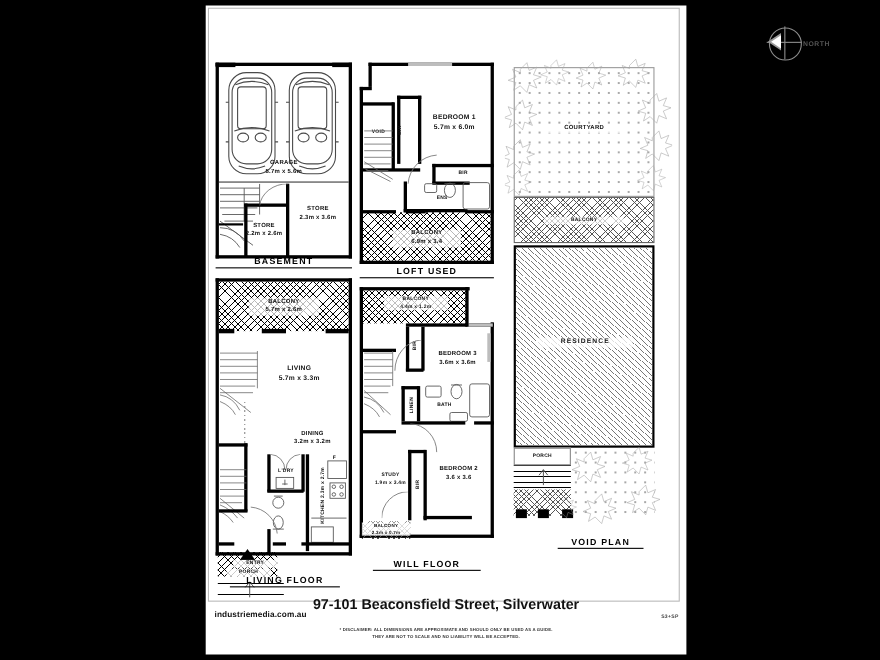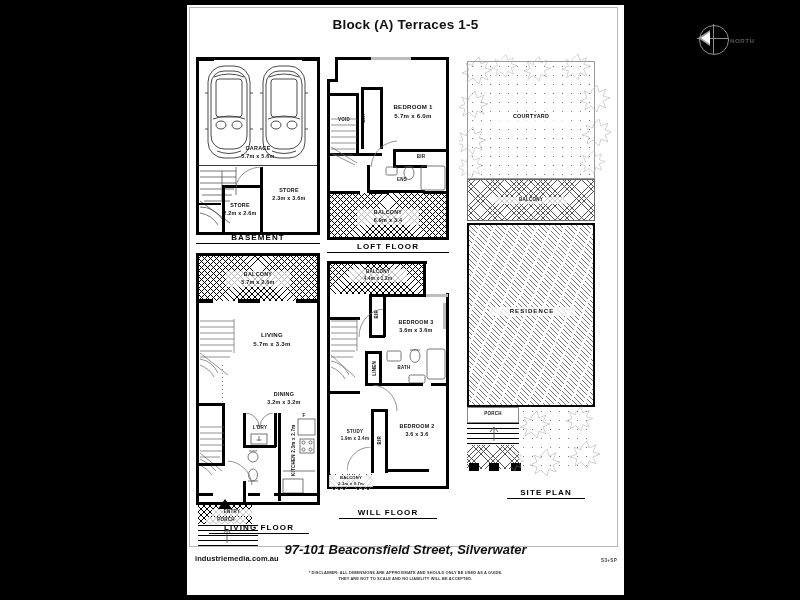--- a/index.html
+++ b/index.html
@@ -40,33 +40,32 @@
   .hatch-x2{background-image:
       repeating-linear-gradient(45deg,#555 0 .5px,transparent .5px 3.4px),
       repeating-linear-gradient(-45deg,#555 0 .5px,transparent .5px 3.4px);}
   .hatch-diag{background-image:repeating-linear-gradient(42deg,#777 0 .6px,transparent .6px 3.6px);}
   .dots{background-image:radial-gradient(#777 .6px,transparent .7px);background-size:9px 9px;}
   .steps{background-image:repeating-linear-gradient(to bottom,#000 0 .8px,transparent .8px 5px);}
   .car{position:absolute;}
 
   .stair{position:absolute;}
 
-  .addr{position:absolute;left:0;top:537px;width:437px;text-align:center;font-size:13px;font-weight:bold;color:#111;font-style:italic;}
+  .addr{position:absolute;left:0;top:537px;width:437px;text-align:center;font-size:13px;font-weight:bold;color:#111;}
   .site{position:absolute;left:8px;top:549px;font-size:7.5px;font-weight:bold;color:#111;letter-spacing:.1px;}
   .code{position:absolute;right:7px;top:553px;font-size:4.6px;font-weight:bold;color:#444;letter-spacing:.3px;}
   .disc{position:absolute;left:0;top:565px;width:437px;text-align:center;font-size:3.9px;font-weight:bold;color:#333;line-height:1.55;letter-spacing:.15px;}
 </style>
 </head>
 <body>
 
 <div id="stage">
   <div class="page">
     <div class="frame"></div>
 
-    <div class="ttl">Block (A) Terraces 1-5</div>
 
     <div class="compass">
       <div class="circ"></div>
         <div class="hline"></div>
         <div class="vline"></div>
       <div class="arw2"></div>
         <div class="arw3"></div>
     </div>
     <div class="northlbl">NORTH</div>
 
@@ -189,21 +188,21 @@
       <div class="rm sm" style="left:58px;top:120px;width:34px;">ENS</div>
 
       <div class="hatch-x" style="position:absolute;left:3px;top:136px;width:116px;height:44px;"></div>
       <div class="wall" style="left:3px;top:134px;width:30px;height:3px;"></div>
       <div class="wall" style="left:42px;top:134px;width:18px;height:3px;"></div>
       <div class="wall" style="left:96px;top:134px;width:26px;height:3px;"></div>
       <div class="rm" style="left:30px;top:152px;width:62px;background:rgba(255,255,255,.72);">
         <span>BALCONY</span><br><span>6.9m x 3.4</span>
       </div>
     </div>
-    <div class="cap" style="left:140px;top:237px;width:122px;">LOFT  FLOOR</div>
+    <div class="cap" style="left:140px;top:237px;width:122px;">LOFT  USED</div>
 
     <div class="plan" style="left:9px;top:248px;width:124px;height:252px;">
       <div class="wall" style="left:0;top:0;width:124px;height:3px;"></div>
       <div class="wall" style="left:0;top:0;width:3px;height:252px;"></div>
       <div class="wall" style="left:121px;top:0;width:3px;height:252px;"></div>
       <div class="wall" style="left:0;top:249px;width:124px;height:3px;"></div>
 
       <div class="hatch-x" style="position:absolute;left:3px;top:3px;width:118px;height:45px;"></div>
       <div class="rm" style="left:30px;top:18px;width:64px;background:rgba(255,255,255,.72);">
         <span>BALCONY</span><br><span>5.7m x 2.6m</span>
@@ -450,21 +449,21 @@
             </g>
           <g transform="translate(16,44)">
               <path d="M14 10 l6 -6 l2 7 l7 -3 l-3 7 l7 2 l-7 3 l3 7 l-7 -3 l-2 7 l-6 -6 l-6 4 l2 -7 l-7 -2 l7 -3 l-3 -7 l7 3z"></path>
             </g>
           <g transform="translate(-10,48) scale(.7)">
               <path d="M14 10 l6 -6 l2 7 l7 -3 l-3 7 l7 2 l-7 3 l3 7 l-7 -3 l-2 7 l-6 -6 l-6 4 l2 -7 l-7 -2 l7 -3 l-3 -7 l7 3z"></path>
             </g>
         </g>
       </svg>
     </div>
-    <div class="cap" style="left:320px;top:483px;width:78px;">SITE  PLAN</div>
+    <div class="cap" style="left:320px;top:483px;width:78px;">VOID  PLAN</div>
 
     <div class="addr">97-101 Beaconsfield Street, Silverwater</div>
     <div class="site">industriemedia.com.au</div>
     <div class="code">S3+SP</div>
     <div class="disc">
       <span>* DISCLAIMER: ALL DIMENSIONS ARE APPROXIMATE AND SHOULD ONLY BE USED AS A GUIDE.</span><br>
       <span>THEY ARE NOT TO SCALE AND NO LIABILITY WILL BE ACCEPTED.</span>
     </div>
   </div>
 </div>

